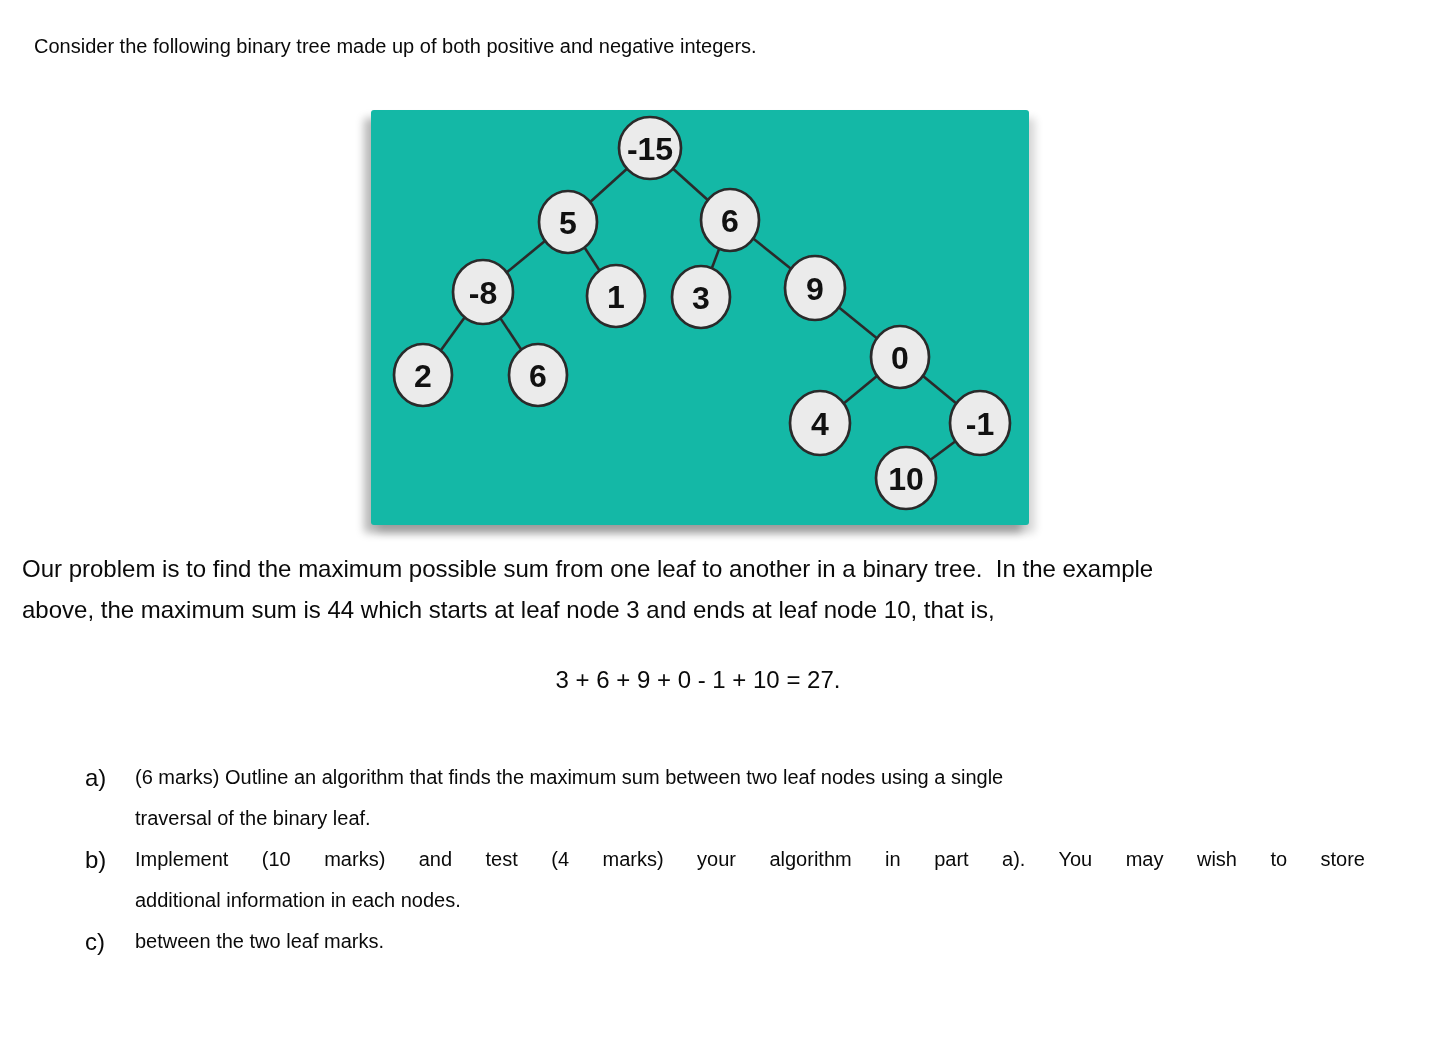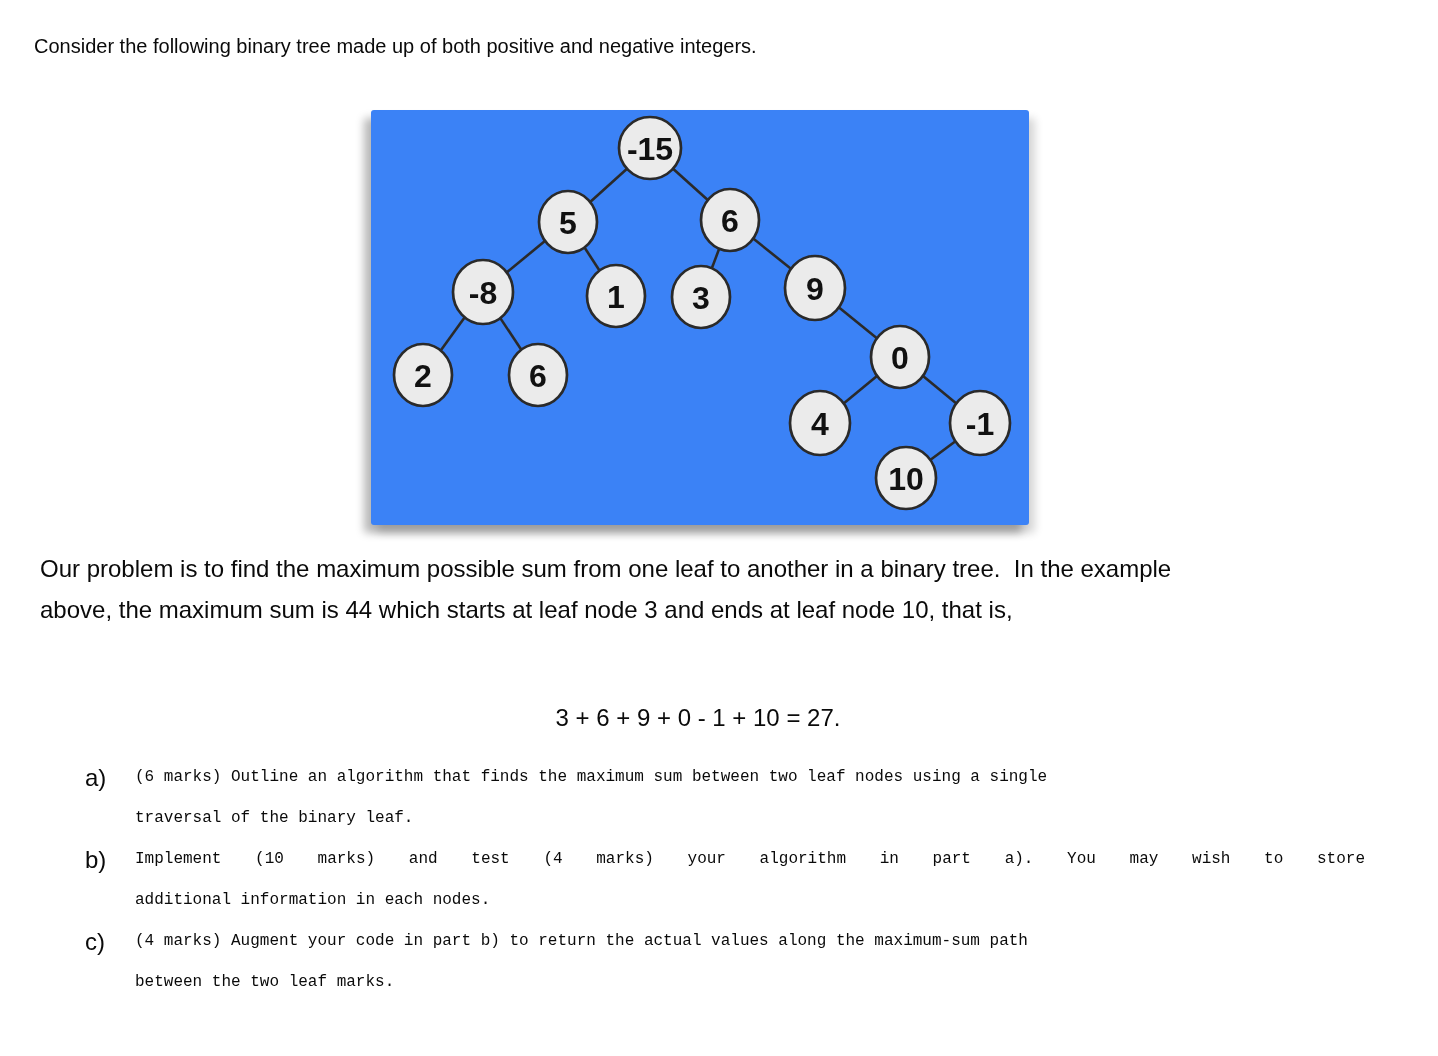--- a/index.html
+++ b/index.html
@@ -22,21 +22,21 @@
     line-height: 28px;
     white-space: pre;
   }
 
   .tree-panel {
     left: 371px;
     top: 110px;
     width: 658px;
     height: 415px;
     margin: 0;
-    background: #3b82f6;
+    background: #14b8a6;
     border-radius: 3px;
     box-shadow: -7px 8px 9px rgba(0,0,0,0.28), 6px 8px 9px rgba(0,0,0,0.16);
   }
   .tree-panel svg { display: block; }
 
   .tree-edge {
     stroke: #2a2a2a;
     stroke-width: 2.6;
   }
   .tree-node-shape {
@@ -46,33 +46,33 @@
   }
   .tree-node-label {
     font-family: "Liberation Sans", sans-serif;
     font-size: 32px;
     font-weight: bold;
     fill: #111111;
     text-anchor: middle;
   }
 
   .para {
-    left: 40px;
+    left: 22px;
     top: 548px;
     width: 1380px;
   }
   .para .line {
     font-size: 24px;
     line-height: 41px;
     white-space: pre;
   }
 
   .equation {
     left: 0;
-    top: 697px;
+    top: 659px;
     width: 1438px;
     padding-right: 42px;
     box-sizing: border-box;
     text-align: center;
     font-size: 24px;
     line-height: 41px;
     white-space: pre;
   }
 
   .tasks {
@@ -87,24 +87,23 @@
   .task-marker {
     width: 50px;
     flex: 0 0 50px;
     font-size: 24px;
     line-height: 41px;
   }
   .task-lines {
     width: 1230px;
   }
   .task-lines .line {
-    font-size: 16px;
-    line-height: 41px;
-    white-space: pre;
-    font-family: Liberation Mono, monospace;
+    font-size: 20px;
+    line-height: 41px;
+    white-space: pre;
   }
   .task-lines .line.justified {
     white-space: normal;
     text-align: justify;
     text-align-last: justify;
   }
 </style>
 </head>
 <body>
 
@@ -201,17 +200,16 @@
   <div class="task">
     <div class="task-marker">b)</div>
     <div class="task-lines">
       <div class="line justified">Implement (10 marks) and test (4 marks) your algorithm in part a).  You may wish to store</div>
       <div class="line">additional information in each nodes.</div>
     </div>
   </div>
   <div class="task">
     <div class="task-marker">c)</div>
     <div class="task-lines">
-      <div class="line">(4 marks) Augment your code in part b) to return the actual values along the maximum-sum path</div>
       <div class="line">between the two leaf marks.</div>
     </div>
   </div>
 </div>
 
 </body></html>

